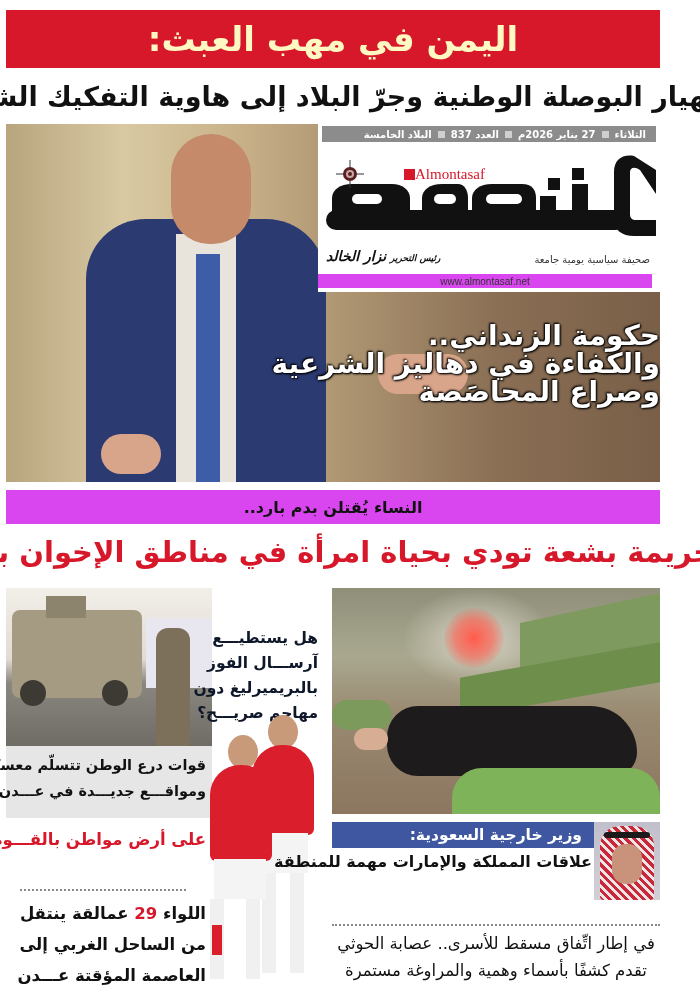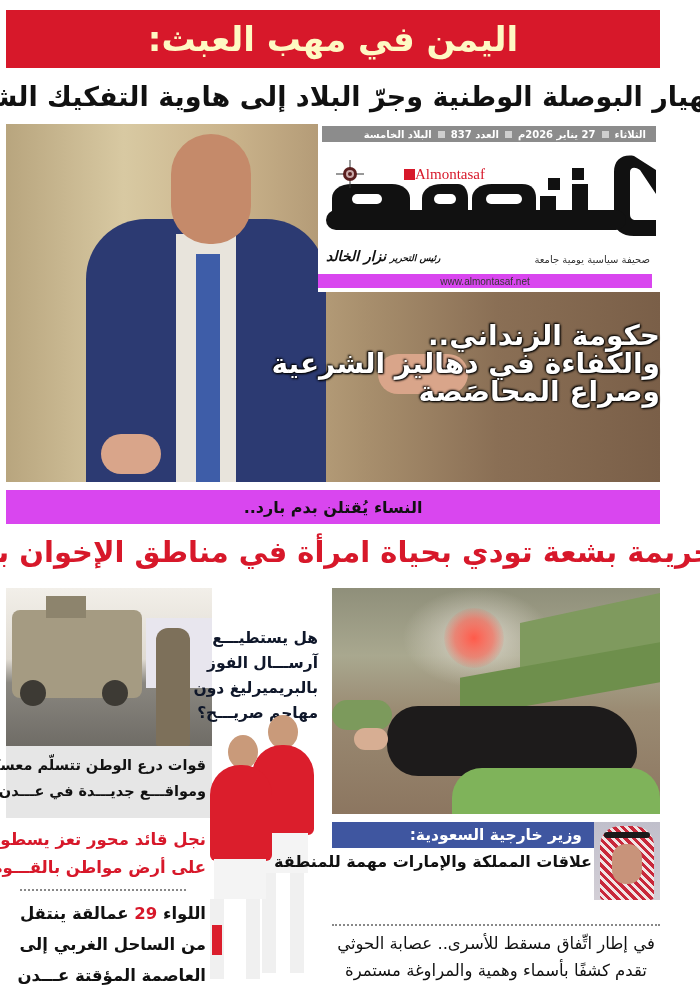--- a/index.html
+++ b/index.html
@@ -228,21 +228,20 @@
 </div>
 
 <div class="abs dotted-div dots-right"></div>
 
 <div class="abs houthi-text">
   <div>في إطار اتِّفاق مسقط للأسرى.. عصابة الحوثي</div>
   <div>تقدم كشفًا بأسماء وهمية والمراوغة مستمرة</div>
 </div>
 
 <div class="abs taiz-red">
-  <div>نجل قائد محور تعز يسطو</div>
   <div>على أرض مواطن بالقـــوة</div>
 </div>
 
 <div class="abs dotted-div dots-left"></div>
 
 <div class="abs brigade">
   <div>
     <span>اللواء</span>
     <span class="num">29</span>
     <span>عمالقة ينتقل</span>

